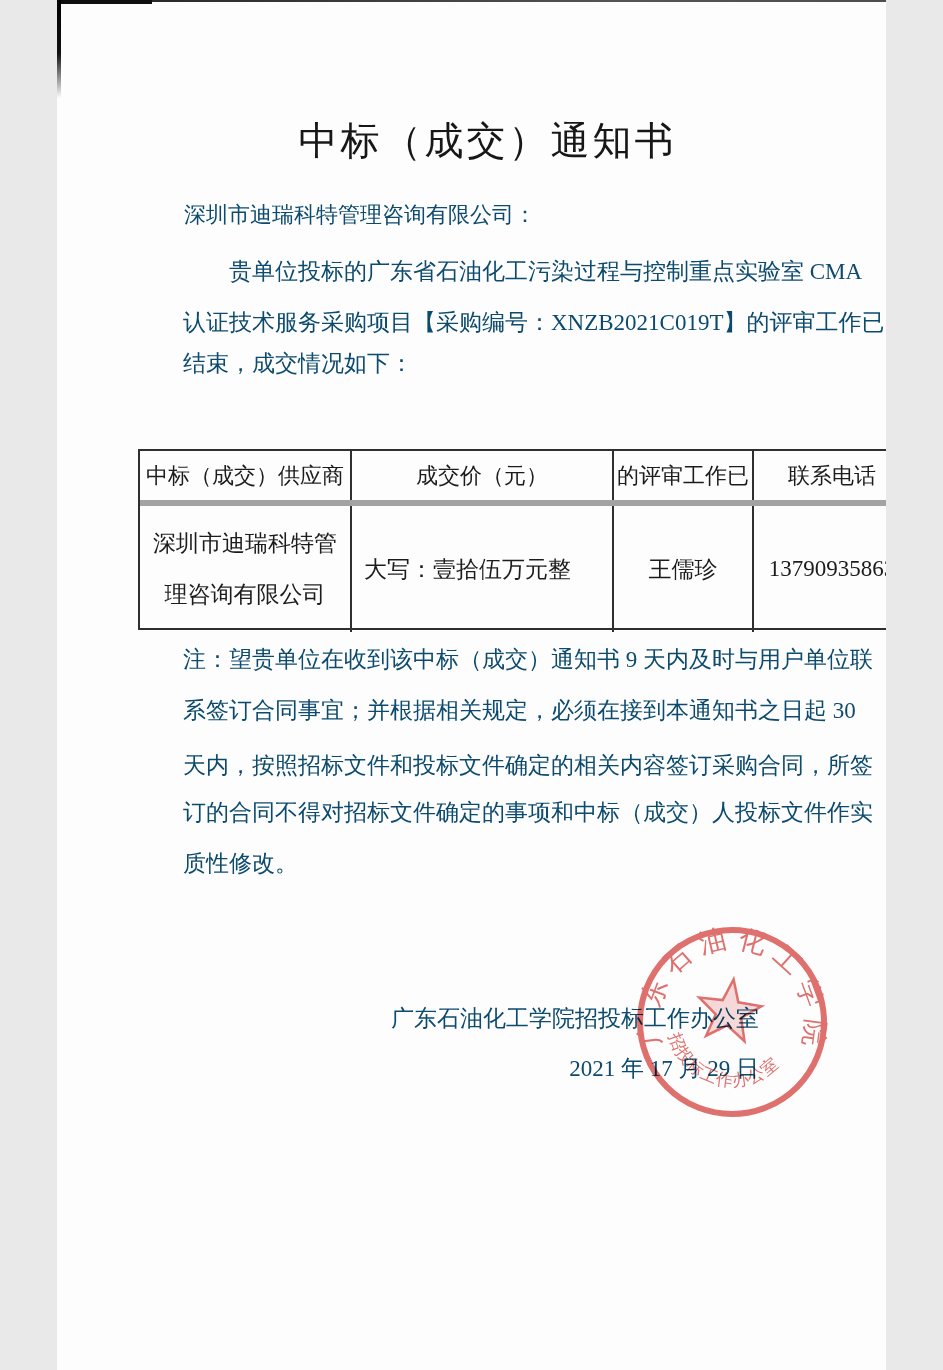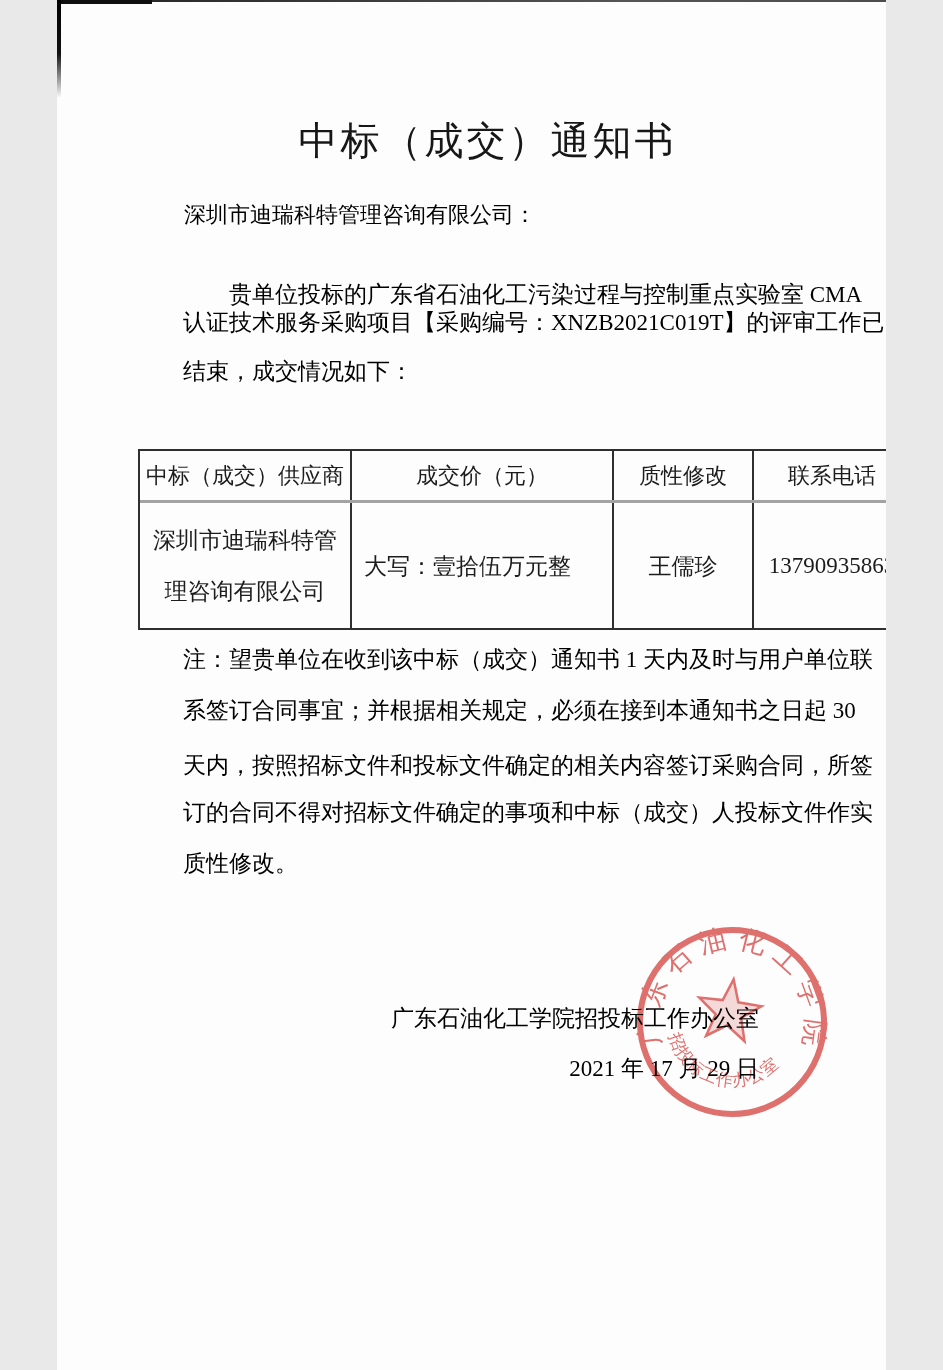--- a/index.html
+++ b/index.html
@@ -35,40 +35,40 @@
   
   .doc-title{
     position:absolute;left:0;top:114px;width:100%;
     text-align:center;font-size:39px;letter-spacing:3px;
     transform:translateX(16px);
     color:#171717;
   }
   
   .tline{
     position:absolute;white-space:nowrap;
-    font-size:23px;color:#000000;
+    font-size:23px;color:#0c4a6e;
   }
   .addressee{left:127px;top:200px;font-size:22px;}
-  .intro-1{left:172px;top:256px;margin-top:23px;}
+  .intro-1{left:172px;top:256px;}
   .intro-2{left:126px;top:307px;}
-  .intro-3{left:126px;top:356px;}
+  .intro-3{left:126px;top:348px;}
   .note-1{left:126px;top:644px;}
   .note-2{left:126px;top:695px;}
   .note-3{left:126px;top:750px;font-family:Liberation Serif, serif;}
   .note-4{left:126px;top:797px;}
   .note-5{left:126px;top:848px;font-family:Liberation Mono, monospace;}
   .sig-org{right:127px;top:1003px;text-align:right;}
   .sig-date{right:127px;top:1053px;text-align:right;}
   
   .award-table{
     position:absolute;left:81px;top:449px;width:774px;height:181px;
     border:2px solid #2f2f2f;box-sizing:border-box;
   }
   .trow{display:grid;grid-template-columns:210px 262px 140px auto;}
-  .trow.head{height:49px;border-bottom:3px solid #a3a3a3;}
+  .trow.head{height:49px;border-bottom:6px solid #a3a3a3;}
   .trow.data{height:126px;}
   .tcell{
     display:flex;align-items:center;justify-content:center;
     font-size:22px;box-sizing:border-box;white-space:nowrap;
   }
   .tcell + .tcell{border-left:2px solid #2f2f2f;}
   .trow.data .tcell{font-size:23px;}
   .cell-lines{
     display:flex;flex-direction:column;justify-content:center;
     line-height:51px;text-align:center;
@@ -96,41 +96,41 @@
   <div class="tline addressee">深圳市迪瑞科特管理咨询有限公司：</div>
 
   <div class="tline intro-1">贵单位投标的广东省石油化工污染过程与控制重点实验室 CMA</div>
   <div class="tline intro-2">认证技术服务采购项目【采购编号：XNZB2021C019T】的评审工作已</div>
   <div class="tline intro-3">结束，成交情况如下：</div>
 
   <div class="award-table">
     <div class="trow head">
       <div class="tcell">中标（成交）供应商</div>
       <div class="tcell">成交价（元）</div>
-      <div class="tcell">质性修改</div>
+      <div class="tcell">的评审工作已</div>
       <div class="tcell">联系电话</div>
     </div>
     <div class="trow data">
       <div class="tcell">
         <div class="cell-lines">
           <span>深圳市迪瑞科特管</span>
           <span>理咨询有限公司</span>
         </div>
       </div>
       <div class="tcell price-cell">
         <div class="cell-lines left">
           <span>大写：壹拾伍万元整</span>
         </div>
       </div>
       <div class="tcell">王儒珍</div>
       <div class="tcell">13790935863</div>
     </div>
   </div>
 
-  <div class="tline note-1">注：望贵单位在收到该中标（成交）通知书 1 天内及时与用户单位联</div>
+  <div class="tline note-1">注：望贵单位在收到该中标（成交）通知书 9 天内及时与用户单位联</div>
   <div class="tline note-2">系签订合同事宜；并根据相关规定，必须在接到本通知书之日起 30</div>
   <div class="tline note-3">天内，按照招标文件和投标文件确定的相关内容签订采购合同，所签</div>
   <div class="tline note-4">订的合同不得对招标文件确定的事项和中标（成交）人投标文件作实</div>
   <div class="tline note-5">质性修改。</div>
 
   <div class="tline sig-org">广东石油化工学院招投标工作办公室</div>
   <div class="tline sig-date">2021 年 17 月 29 日</div>
 
   <svg class="seal" width="230" height="230" viewBox="-115 -115 230 230">
     <defs>

